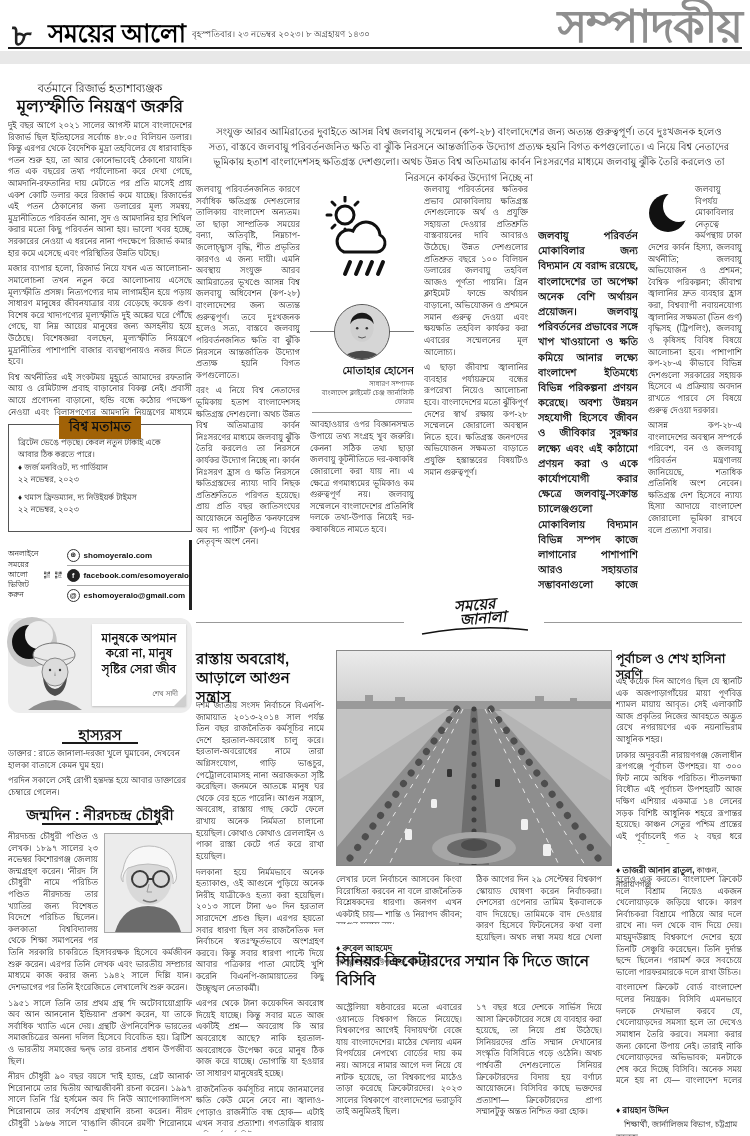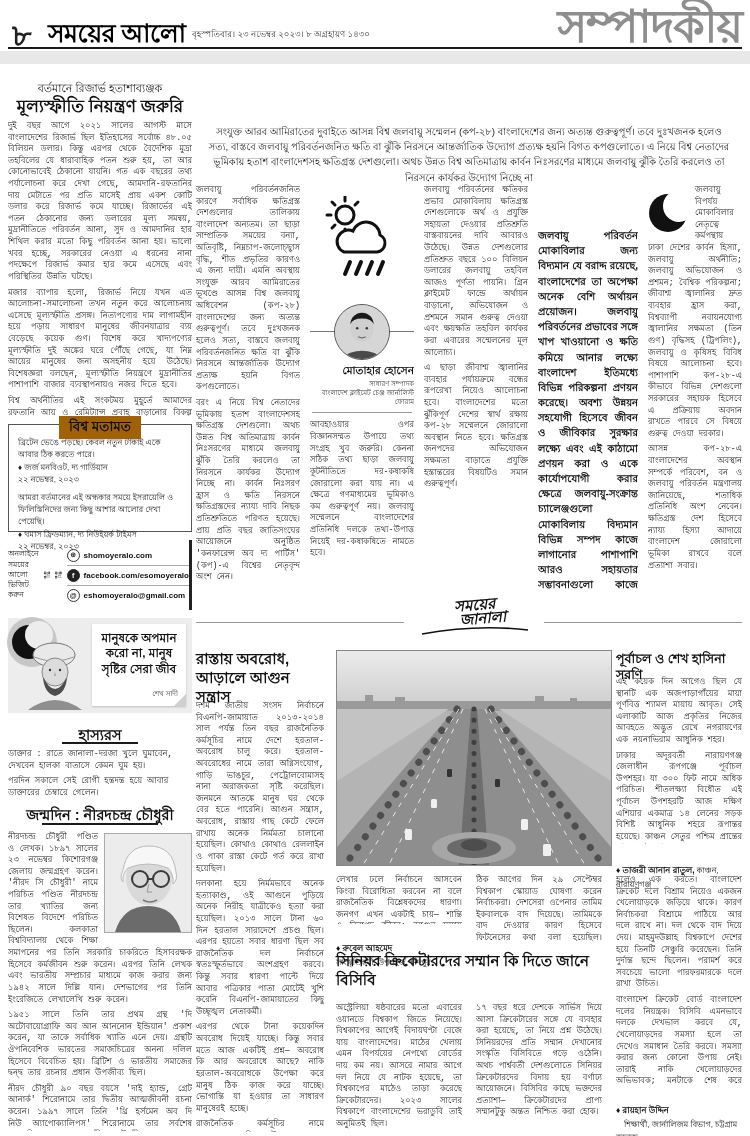--- a/index.html
+++ b/index.html
@@ -1,20 +1,20 @@
 <!DOCTYPE html>
 <html><head>
 <meta charset="utf-8">
 <style>
   html,body{margin:0;padding:0;background:#fff;}
   .page{position:relative;width:750px;height:1136px;background:#fff;overflow:hidden;
         font-family:"Liberation Sans","DejaVu Sans",sans-serif;color:#111;}
   .abs{position:absolute;}
   .ctr{text-align:center;}
-  .body-text{font-size:8.3px;line-height:1.4;text-align:justify;color:#1c1c1c;overflow:hidden;font-family:Liberation Mono, monospace;}
+  .body-text{font-size:8.3px;line-height:1.4;text-align:justify;color:#1c1c1c;overflow:hidden;}
   .body-text p{margin:0 0 4px 0;}
   .kicker{font-size:11px;color:#222;}
   .sec-title{font-weight:700;}
   .rule{background:#1a1a1a;}
   .thin-rule{background:#999;}
   
   .pagenum{font-size:30px;font-weight:700;color:#222;}
   .masthead{font-size:25px;font-weight:800;letter-spacing:-.5px;color:#000;}
   .dateline{font-size:8.6px;color:#333;}
   .seclogo{font-size:45px;font-weight:800;color:#8e8e8e;letter-spacing:-1px;line-height:1;}
@@ -29,21 +29,21 @@
   .contact{display:flex;align-items:center;gap:5px;border-right:3px solid #222;}
   .c-label{width:40px;font-size:7.6px;line-height:1.35;color:#222;}
   .links{flex:1;}
   .lrow{display:flex;align-items:center;gap:4px;font-size:8px;font-weight:600;
         padding:3px 0;border-bottom:1px solid #aaa;color:#111;}
   .lrow:last-child{border-bottom:none;}
   .cicon{width:11px;height:11px;border:1px solid #333;border-radius:50%;font-size:7px;
          display:inline-flex;align-items:center;justify-content:center;font-weight:700;flex:0 0 11px;}
   .cicon.fb{background:#222;color:#fff;border-color:#222;}
   
-  .qcard{background:#ededed;border-radius:0;}
+  .qcard{background:#ededed;border-radius:12px;}
   .qwhite{position:absolute;left:84px;top:6px;width:94px;height:82px;background:#fff;
           box-shadow:0 1px 2px rgba(0,0,0,.2);}
   .qwhite:after{content:"";position:absolute;right:0;bottom:0;border-style:solid;
           border-width:0 0 12px 12px;border-color:transparent transparent #cfcfcf transparent;}
   .qtext{position:absolute;left:6px;top:7px;width:82px;font-size:11.8px;font-weight:700;
          line-height:1.3;color:#111;text-align:center;}
   .qauthor{position:absolute;right:8px;bottom:6px;font-size:7px;color:#333;}
   
   .mini-head{font-size:14.5px;font-weight:700;text-align:center;}
   
@@ -89,21 +89,20 @@
 
   <div class="abs wo-box" style="left:8px;top:424px;width:182px;height:106px;">
     <span class="wo-title">বিশ্ব মতামত</span>
     <div class="wo-body">
       <div class="wo-q">
         <div>ব্রিটেন ভেঙে পড়ছে। কেবল নতুন টাকাই একে আবার ঠিক করতে পারে।</div>
         <div class="wo-src">♦ জর্জ মনবিওট, দ্য গার্ডিয়ান</div>
         <div>২২ নভেম্বর, ২০২৩</div>
       </div>
       <div class="wo-q">
-        <div>আমরা বর্তমানের এই অন্ধকার সময়ে ইসরায়েলি ও ফিলিস্তিনিদের জন্য কিছু আশার আলোর দেখা পেয়েছি।</div>
         <div class="wo-src">♦ থমাস ফ্রিডম্যান, দ্য নিউইয়র্ক টাইমস</div>
         <div>২২ নভেম্বর, ২০২৩</div>
       </div>
     </div>
   </div>
 
   <div class="abs contact" style="left:8px;top:540px;width:181px;height:70px;">
     <div class="c-label">অনলাইনে সময়ের আলো ভিজিট করুন</div>
     <svg width="40" height="40" viewBox="0 0 21 21">
       <rect width="21" height="21" fill="#fff"></rect>

